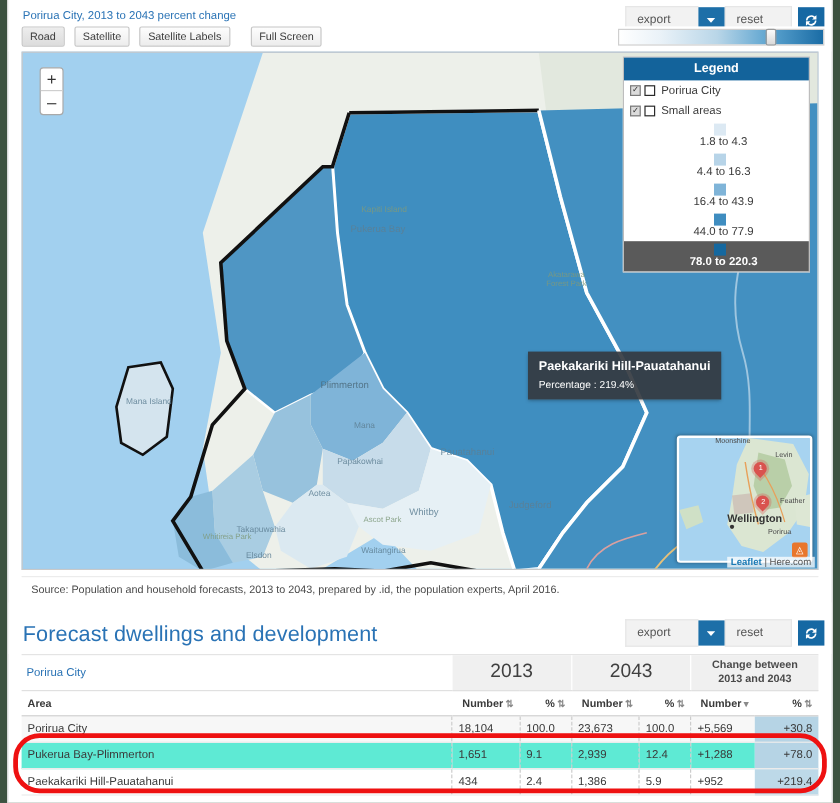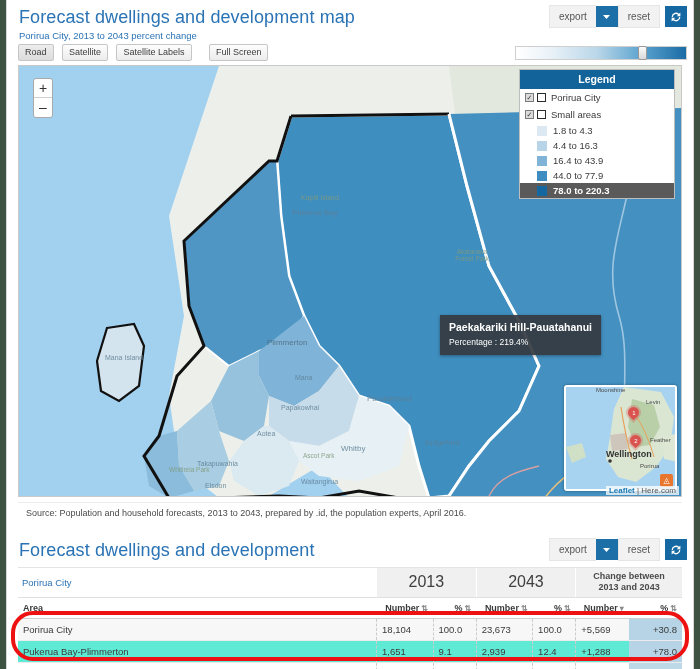--- a/index.html
+++ b/index.html
@@ -40,21 +40,21 @@
     padding-top: 1px;
   }
   .head-tools {
     position: absolute;
     right: 6px; top: 5px;
     display: flex; align-items: center; gap: 0;
   }
   .tool-text {
     font-size: 10px; color: #555;
     background: #f2f2f2;
-    padding: 5px 9px 5px 9px;
+    padding: 5px 23px 5px 9px;
     border: 1px solid #e6e6e6;
     border-right: none;
     line-height: 11px;
   }
   .tool-text.last { border-right: 1px solid #e6e6e6; }
   .tool-sq {
     width: 22px; height: 21px;
     background: #1d6fa8;
     display: flex; align-items: center; justify-content: center;
     color: #fff;
@@ -164,20 +164,21 @@
     width: 9px; height: 9px;
     border: 1px solid #2a2a2a;
     background: #ffffff;
     margin-right: 5px;
   }
   .legend-swrow {
     display: flex; align-items: center;
     padding: 2px 5px 2px 17px;
     color: #3a3a3a;
     font-size: 9.5px;
+    flex-direction: column;
   }
   .legend-swrow.sel { background: #5a5a5a; color: #ffffff; font-weight: bold; }
   .legend-swrow .sw {
     width: 10px; height: 10px;
     margin-right: 6px;
     flex: none;
   }
 
   
   .map-tip {
@@ -327,21 +328,20 @@
     z-index: 80;
     pointer-events: none;
   }
 </style>
 </head>
 <body>
 
 <div id="page">
 
   <div class="panel-head">
-    <div class="panel-title">Forecast dwellings and development map</div>
     <div class="panel-sub">Porirua City, 2013 to 2043 percent change</div>
 
     <div class="head-tools">
       <div class="tool-text">export</div>
       <div class="tool-sq">
         <svg width="11" height="11" viewBox="0 0 11 11">
             <polygon points="2,4 9,4 5.5,8" fill="#ffffff"></polygon>
           </svg>
       </div>
       <div class="tool-text last">reset</div>

